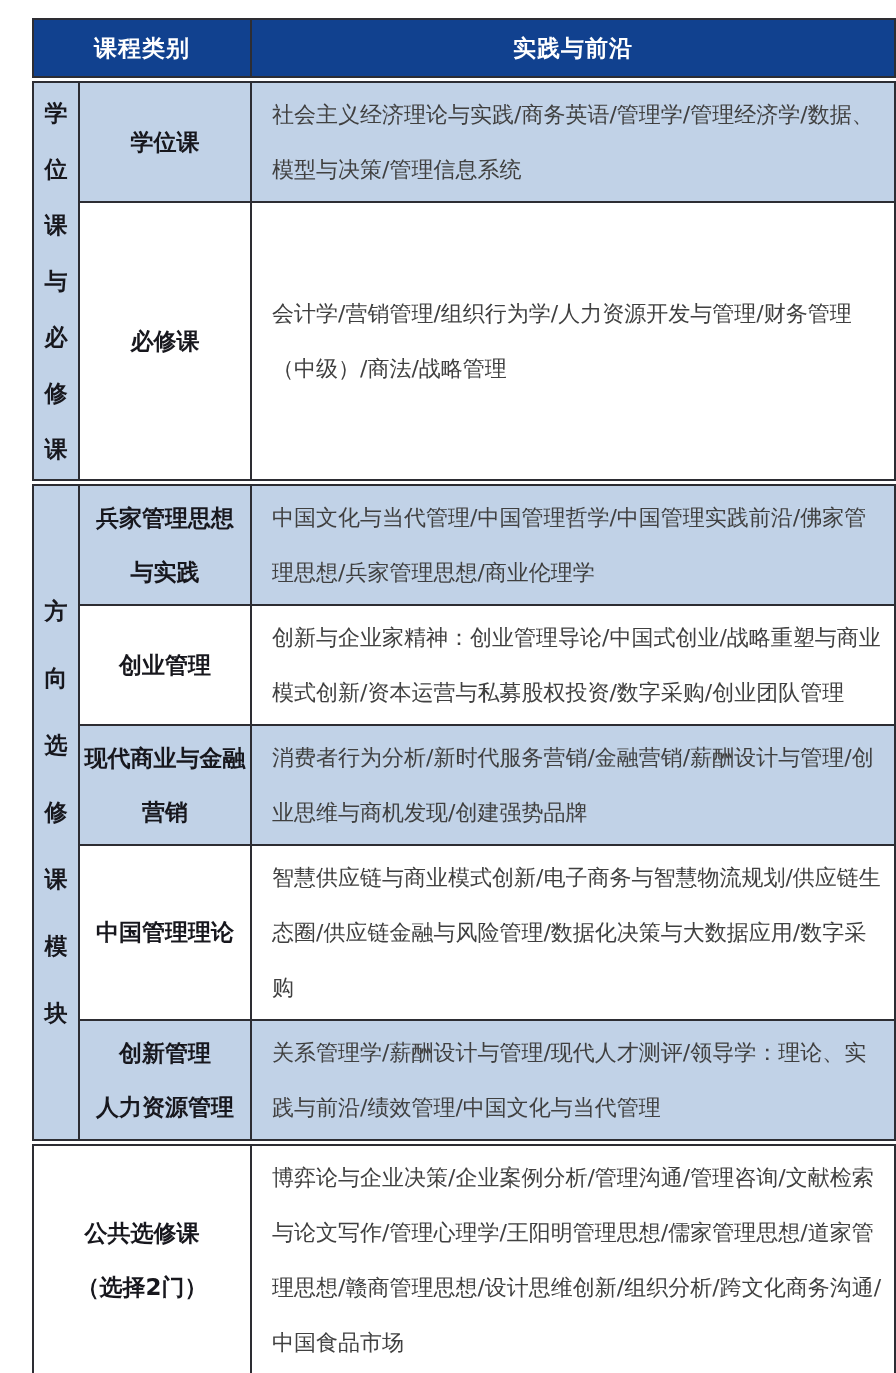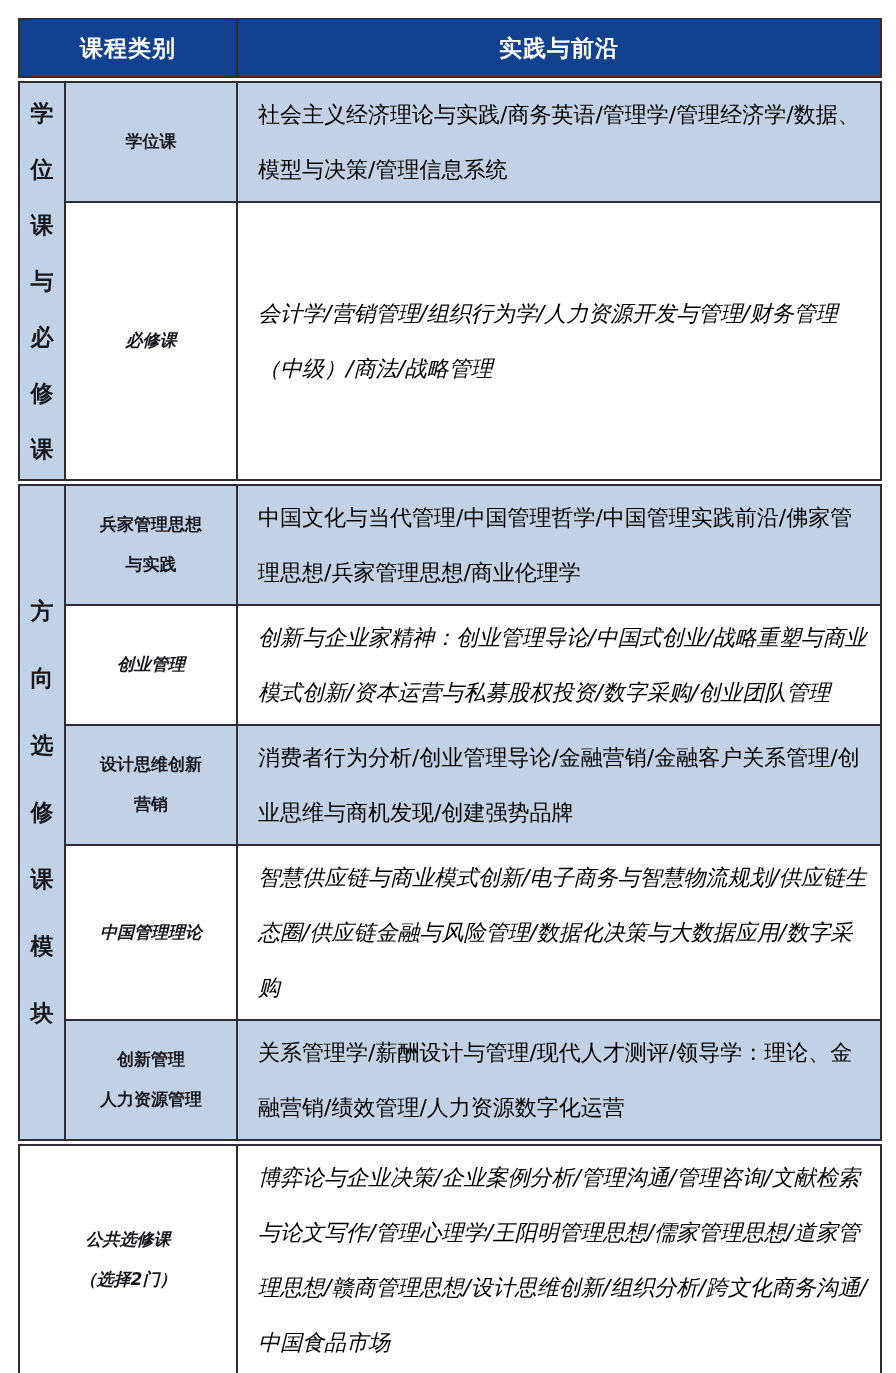--- a/index.html
+++ b/index.html
@@ -7,20 +7,21 @@
     margin: 0;
     padding: 0;
     background: #ffffff;
     font-family: "DejaVu Sans", "Liberation Sans", sans-serif;
   }
   .page {
     width: 896px;
     height: 1373px;
     background: #ffffff;
     overflow: hidden;
+    padding-left: 14px;
   }
   table.course-table {
     border-collapse: collapse;
     table-layout: fixed;
     width: 862px;
     margin: 18px 16px 18px 18px;
   }
   col.c-group   { width: 46px; }
   col.c-cat     { width: 172px; }
   col.c-courses { width: 644px; }
@@ -35,32 +36,32 @@
     background: #11418f;
     color: #ffffff;
     font-size: 23px;
     font-weight: bold;
     height: 58px;
     text-align: center;
     letter-spacing: 1px;
   }
 
   td.cat-cell {
-    font-size: 17px;
+    font-size: 23px;
     font-weight: bold;
     color: #17171d;
     text-align: center;
     white-space: pre-line;
     line-height: 2.35;
     padding: 2px 4px;
   }
 
   td.courses-cell {
     font-size: 22px;
-    color: #000000;
+    color: #404040;
     text-align: left;
     line-height: 2.5;
     padding: 4px 8px 4px 20px;
   }
 
   td.group-cell {
     background: #c1d2e7;
     font-size: 23px;
     font-weight: bold;
     color: #17171d;
@@ -71,21 +72,21 @@
     flex-direction: column;
     align-items: center;
     justify-content: center;
     height: 100%;
   }
   .vcol span { display: block; line-height: 1; }
   .vcol-tight { gap: 33px; }
   .vcol-loose { gap: 44px; }
 
   tr.row-shaded td { background: #c1d2e7; }
-  tr.row-white  td { background: #ffffff; font-style: italic; }
+  tr.row-white  td { background: #ffffff; }
   tr.row-shaded td.group-cell,
   tr.row-white td.group-cell { background: #c1d2e7; }
 
   tr.gap-row td {
     border-left: none;
     border-right: none;
     border-top: 2px solid #2d2d33;
     border-bottom: 2px solid #2d2d33;
     background: #ffffff;
     height: 5px;
@@ -157,32 +158,32 @@
       </td>
       <td class="cat-cell">兵家管理思想
 与实践</td>
       <td class="courses-cell">中国文化与当代管理/中国管理哲学/中国管理实践前沿/佛家管理思想/兵家管理思想/商业伦理学</td>
     </tr>
     <tr class="r-module row-white">
       <td class="cat-cell">创业管理</td>
       <td class="courses-cell">创新与企业家精神：创业管理导论/中国式创业/战略重塑与商业模式创新/资本运营与私募股权投资/数字采购/创业团队管理</td>
     </tr>
     <tr class="r-module-tall row-shaded">
-      <td class="cat-cell">设计思维创新
+      <td class="cat-cell">现代商业与金融
 营销</td>
-      <td class="courses-cell">消费者行为分析/创业管理导论/金融营销/金融客户关系管理/创业思维与商机发现/创建强势品牌</td>
+      <td class="courses-cell">消费者行为分析/新时代服务营销/金融营销/薪酬设计与管理/创业思维与商机发现/创建强势品牌</td>
     </tr>
     <tr class="r-module-tall row-white">
       <td class="cat-cell">中国管理理论</td>
       <td class="courses-cell">智慧供应链与商业模式创新/电子商务与智慧物流规划/供应链生态圈/供应链金融与风险管理/数据化决策与大数据应用/数字采购</td>
     </tr>
     <tr class="r-module row-shaded">
       <td class="cat-cell">创新管理
 人力资源管理</td>
-      <td class="courses-cell">关系管理学/薪酬设计与管理/现代人才测评/领导学：理论、金融营销/绩效管理/人力资源数字化运营</td>
+      <td class="courses-cell">关系管理学/薪酬设计与管理/现代人才测评/领导学：理论、实践与前沿/绩效管理/中国文化与当代管理</td>
     </tr>
 
     <tr class="gap-row">
           <td colspan="3"></td>
         </tr>
 
     <tr class="r-public row-white">
       <td class="cat-cell" colspan="2">公共选修课
 （选择2门）</td>
       <td class="courses-cell">博弈论与企业决策/企业案例分析/管理沟通/管理咨询/文献检索与论文写作/管理心理学/王阳明管理思想/儒家管理思想/道家管理思想/赣商管理思想/设计思维创新/组织分析/跨文化商务沟通/中国食品市场</td>

